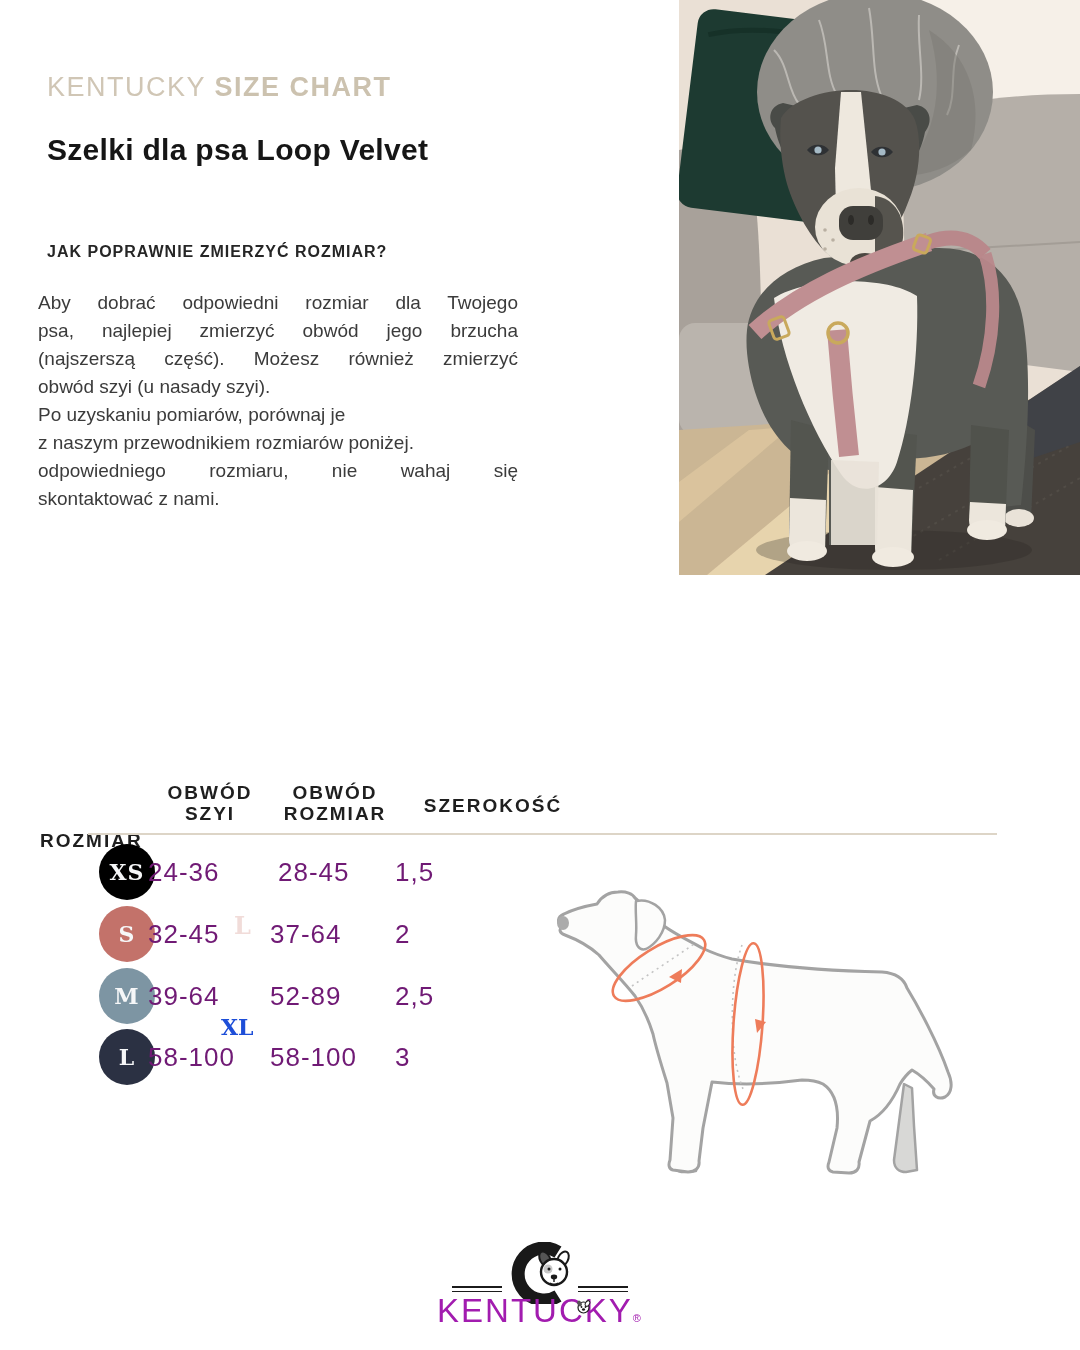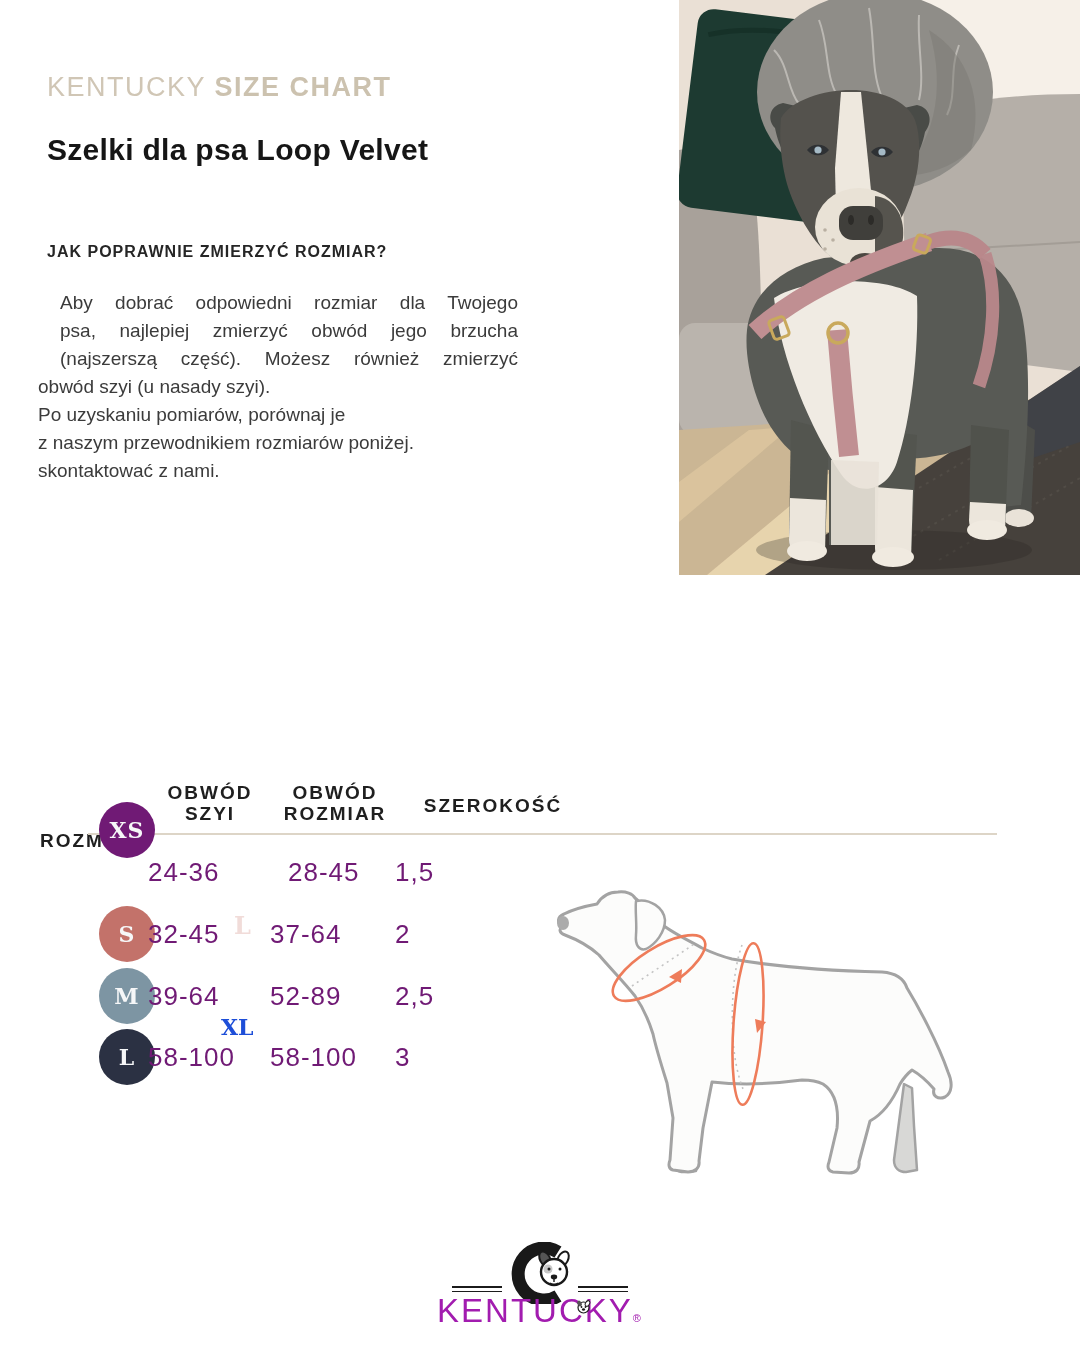--- a/index.html
+++ b/index.html
@@ -9,21 +9,21 @@
 
   
   .brand{left:47px;top:72px;font-size:27px;letter-spacing:1.5px;color:#d0c6b5;font-weight:400;}
   .brand b{font-weight:700;color:#ccc2af;}
   .title{left:47px;top:133px;font-size:30px;font-weight:700;color:#161616;letter-spacing:.3px;}
 
   
   .howto-heading{left:47px;top:243px;font-size:16px;font-weight:700;color:#262626;letter-spacing:1px;}
   .para{left:38px;top:289px;width:480px;font-size:19px;line-height:28px;color:#3b3b3b;}
   .para .line{display:block;white-space:nowrap;}
-  .para .line.j{white-space:normal;text-align:justify;text-align-last:justify;margin-left:22px;}
+  .para .line.j{white-space:normal;text-align:justify;text-align-last:justify;}
 
   
   .photo{left:679px;top:0px;width:401px;height:575px;overflow:hidden;}
 
   
   .col-head{font-size:19px;font-weight:700;color:#1f1f1f;letter-spacing:2px;text-align:center;line-height:21px;}
   .rule{left:88px;top:833px;width:909px;height:2px;background:#ddd5c7;}
   .badge{width:56px;height:56px;border-radius:50%;color:#f6f7f8;
          font-family:"DejaVu Serif","Liberation Serif",serif;font-weight:700;
          display:flex;align-items:center;justify-content:center;font-size:22px;letter-spacing:1px;z-index:2;}
@@ -51,20 +51,21 @@
   <div class="abs brand"><span>KENTUCKY </span><b>SIZE CHART</b></div>
 
   <div class="abs howto-heading">JAK POPRAWNIE ZMIERZYĆ ROZMIAR?</div>
   <div class="abs para">
     <span class="line j">Aby dobrać odpowiedni rozmiar dla Twojego</span>
     <span class="line j">psa, najlepiej zmierzyć obwód jego brzucha</span>
     <span class="line j">(najszerszą część). Możesz również zmierzyć</span>
     <span class="line">obwód szyi (u nasady szyi).</span>
     <span class="line">Po uzyskaniu pomiarów, porównaj je</span>
     <span class="line">z naszym przewodnikiem rozmiarów poniżej.</span>
+    <span class="line j">odpowiedniego rozmiaru, nie wahaj się</span>
     <span class="line">skontaktować z nami.</span>
   </div>
 
   <div class="abs photo">
     <svg width="401" height="575" viewBox="0 0 401 575">
       <rect width="401" height="575" fill="#eae0d5"></rect>
       <polygon points="160,0 401,0 401,215 250,55" fill="#f6f0e8"></polygon>
       <polygon points="250,55 401,215 401,305 315,135" fill="#e3d6ca" opacity="0.6"></polygon>
       <path d="M222,118 C 280,100 340,94 401,94 L401,372 L228,350 Z" fill="#b5afa8"></path>
       <path d="M228,252 L401,242" stroke="#a39d96" stroke-width="2" fill="none"></path>
@@ -144,23 +145,23 @@
   <div class="abs col-head" style="left:268px;top:782px;width:134px;">
     <span>OBWÓD</span><br>
     <span>ROZMIAR</span>
   </div>
   <div class="abs col-head" style="left:418px;top:795px;width:150px;text-align:center;">SZEROKOŚĆ</div>
   <div class="abs rule"></div>
 
   <div class="abs ghost" style="left:234px;top:911px;font-size:24px;color:#f1dcd9;">L</div>
   <div class="abs ghost" style="left:221px;top:1014px;font-size:22px;color:#1d4ed8;">XL</div>
 
-  <div class="abs badge" style="left: 99px; top: 802px; background-color: #701a75;">XS</div>
+  <div class="abs badge" style="left: 99px; top: 844px; background-color: #000000;">XS</div>
   <div class="abs cell" style="left:148px;top:856px;width:124px;">24-36</div>
-  <div class="abs cell" style="left:288px;top:856px;width:130px;">28-45</div>
+  <div class="abs cell" style="left:278px;top:856px;width:130px;">28-45</div>
   <div class="abs cell" style="left:395px;top:856px;width:125px;">1,5</div>
 
   <div class="abs badge" style="left: 99px; top: 906px; background-color: rgb(195, 114, 106);">S</div>
   <div class="abs cell" style="left:148px;top:918px;width:124px;">32-45</div>
   <div class="abs cell" style="left:270px;top:918px;width:130px;">37-64</div>
   <div class="abs cell" style="left:395px;top:918px;width:125px;">2</div>
 
   <div class="abs badge" style="left: 99px; top: 968px; background-color: rgb(125, 149, 163);">M</div>
   <div class="abs cell" style="left:148px;top:980px;width:124px;">39-64</div>
   <div class="abs cell" style="left:270px;top:980px;width:130px;">52-89</div>

